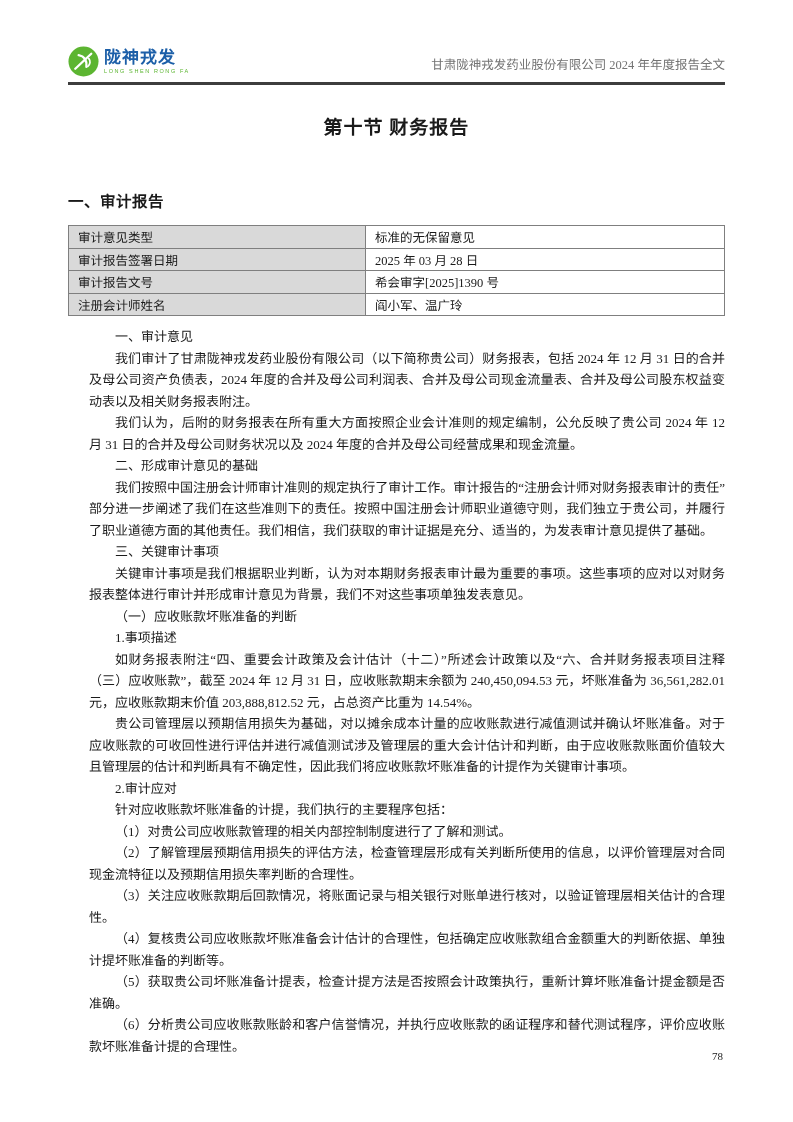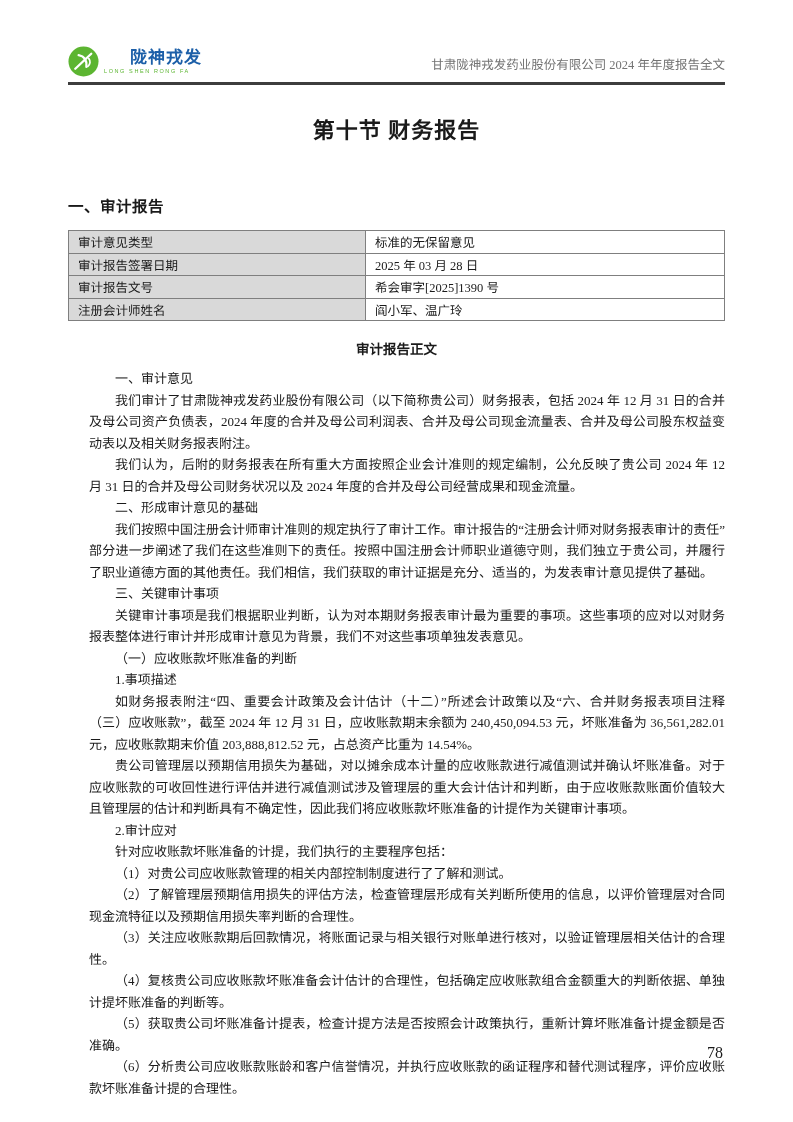--- a/index.html
+++ b/index.html
@@ -16,32 +16,32 @@
   
   .header {
     padding-top: 46px;
     display: flex; justify-content: space-between; align-items: flex-end;
   }
   .logo { display: flex; align-items: center; gap: 5px; }
   .logo-circle { width: 31px; height: 31px; flex: 0 0 auto; }
   .logo-text { display: flex; flex-direction: column; line-height: 1; }
   .brand-cn {
     font-family: "Liberation Sans", sans-serif;
-    font-weight: bold; font-size: 17px; color: #1c5fa8; letter-spacing: 1px; margin-left: 26px;
+    font-weight: bold; font-size: 17px; color: #1c5fa8; letter-spacing: 1px;
   }
   .brand-en {
     font-family: "Liberation Sans", sans-serif;
     font-size: 5.5px; color: #5cb531; letter-spacing: 1.6px; margin-top: 3px;
   }
   .header-doc-title { font-size: 12.5px; color: #737373; padding-bottom: 4px; }
   .header-rule { height: 3px; background: #3d3d3d; margin-top: 5px; }
 
   
   .section-title {
-    text-align: center; font-size: 22px; font-weight: bold;
+    text-align: center; font-size: 19px; font-weight: bold;
     margin-top: 27px; letter-spacing: 1px;
   }
   .audit-heading {
     font-size: 15.5px; font-weight: bold; margin-top: 50px; letter-spacing: .5px;
   }
 
   
   table.audit-table {
     width: 100%; border-collapse: collapse; margin-top: 14px;
     font-size: 12.5px;
@@ -60,21 +60,21 @@
   .report-body { margin-top: 10px; }
   .report-body p {
     font-size: 13px; line-height: 21.5px;
     text-indent: 2em; text-align: justify;
     word-break: break-all;
     margin-left: 21px;
   }
 
   .page-number {
     position: absolute; right: 70px; bottom: 60px;
-    font-size: 16px; color: #1a1a1a;
+    font-size: 11px; color: #1a1a1a;
   }
 </style>
 </head>
 <body>
 
 <div class="page">
 
   <div class="header">
     <div class="logo">
       <span class="logo-circle">
@@ -112,21 +112,20 @@
           <td class="label-cell">审计报告文号</td>
           <td class="value-cell">希会审字[2025]1390 号</td>
         </tr>
         <tr>
           <td class="label-cell">注册会计师姓名</td>
           <td class="value-cell">阎小军、温广玲</td>
         </tr>
       </tbody>
   </table>
 
-  <div class="body-title">审计报告正文</div>
 
   <div class="report-body">
       <p>一、审计意见</p>
       <p>我们审计了甘肃陇神戎发药业股份有限公司（以下简称贵公司）财务报表，包括 2024 年 12 月 31 日的合并及母公司资产负债表，2024 年度的合并及母公司利润表、合并及母公司现金流量表、合并及母公司股东权益变动表以及相关财务报表附注。</p>
       <p>我们认为，后附的财务报表在所有重大方面按照企业会计准则的规定编制，公允反映了贵公司 2024 年 12 月 31 日的合并及母公司财务状况以及 2024 年度的合并及母公司经营成果和现金流量。</p>
       <p>二、形成审计意见的基础</p>
       <p>我们按照中国注册会计师审计准则的规定执行了审计工作。审计报告的“注册会计师对财务报表审计的责任”部分进一步阐述了我们在这些准则下的责任。按照中国注册会计师职业道德守则，我们独立于贵公司，并履行了职业道德方面的其他责任。我们相信，我们获取的审计证据是充分、适当的，为发表审计意见提供了基础。</p>
       <p>三、关键审计事项</p>
       <p>关键审计事项是我们根据职业判断，认为对本期财务报表审计最为重要的事项。这些事项的应对以对财务报表整体进行审计并形成审计意见为背景，我们不对这些事项单独发表意见。</p>
       <p>（一）应收账款坏账准备的判断</p>

